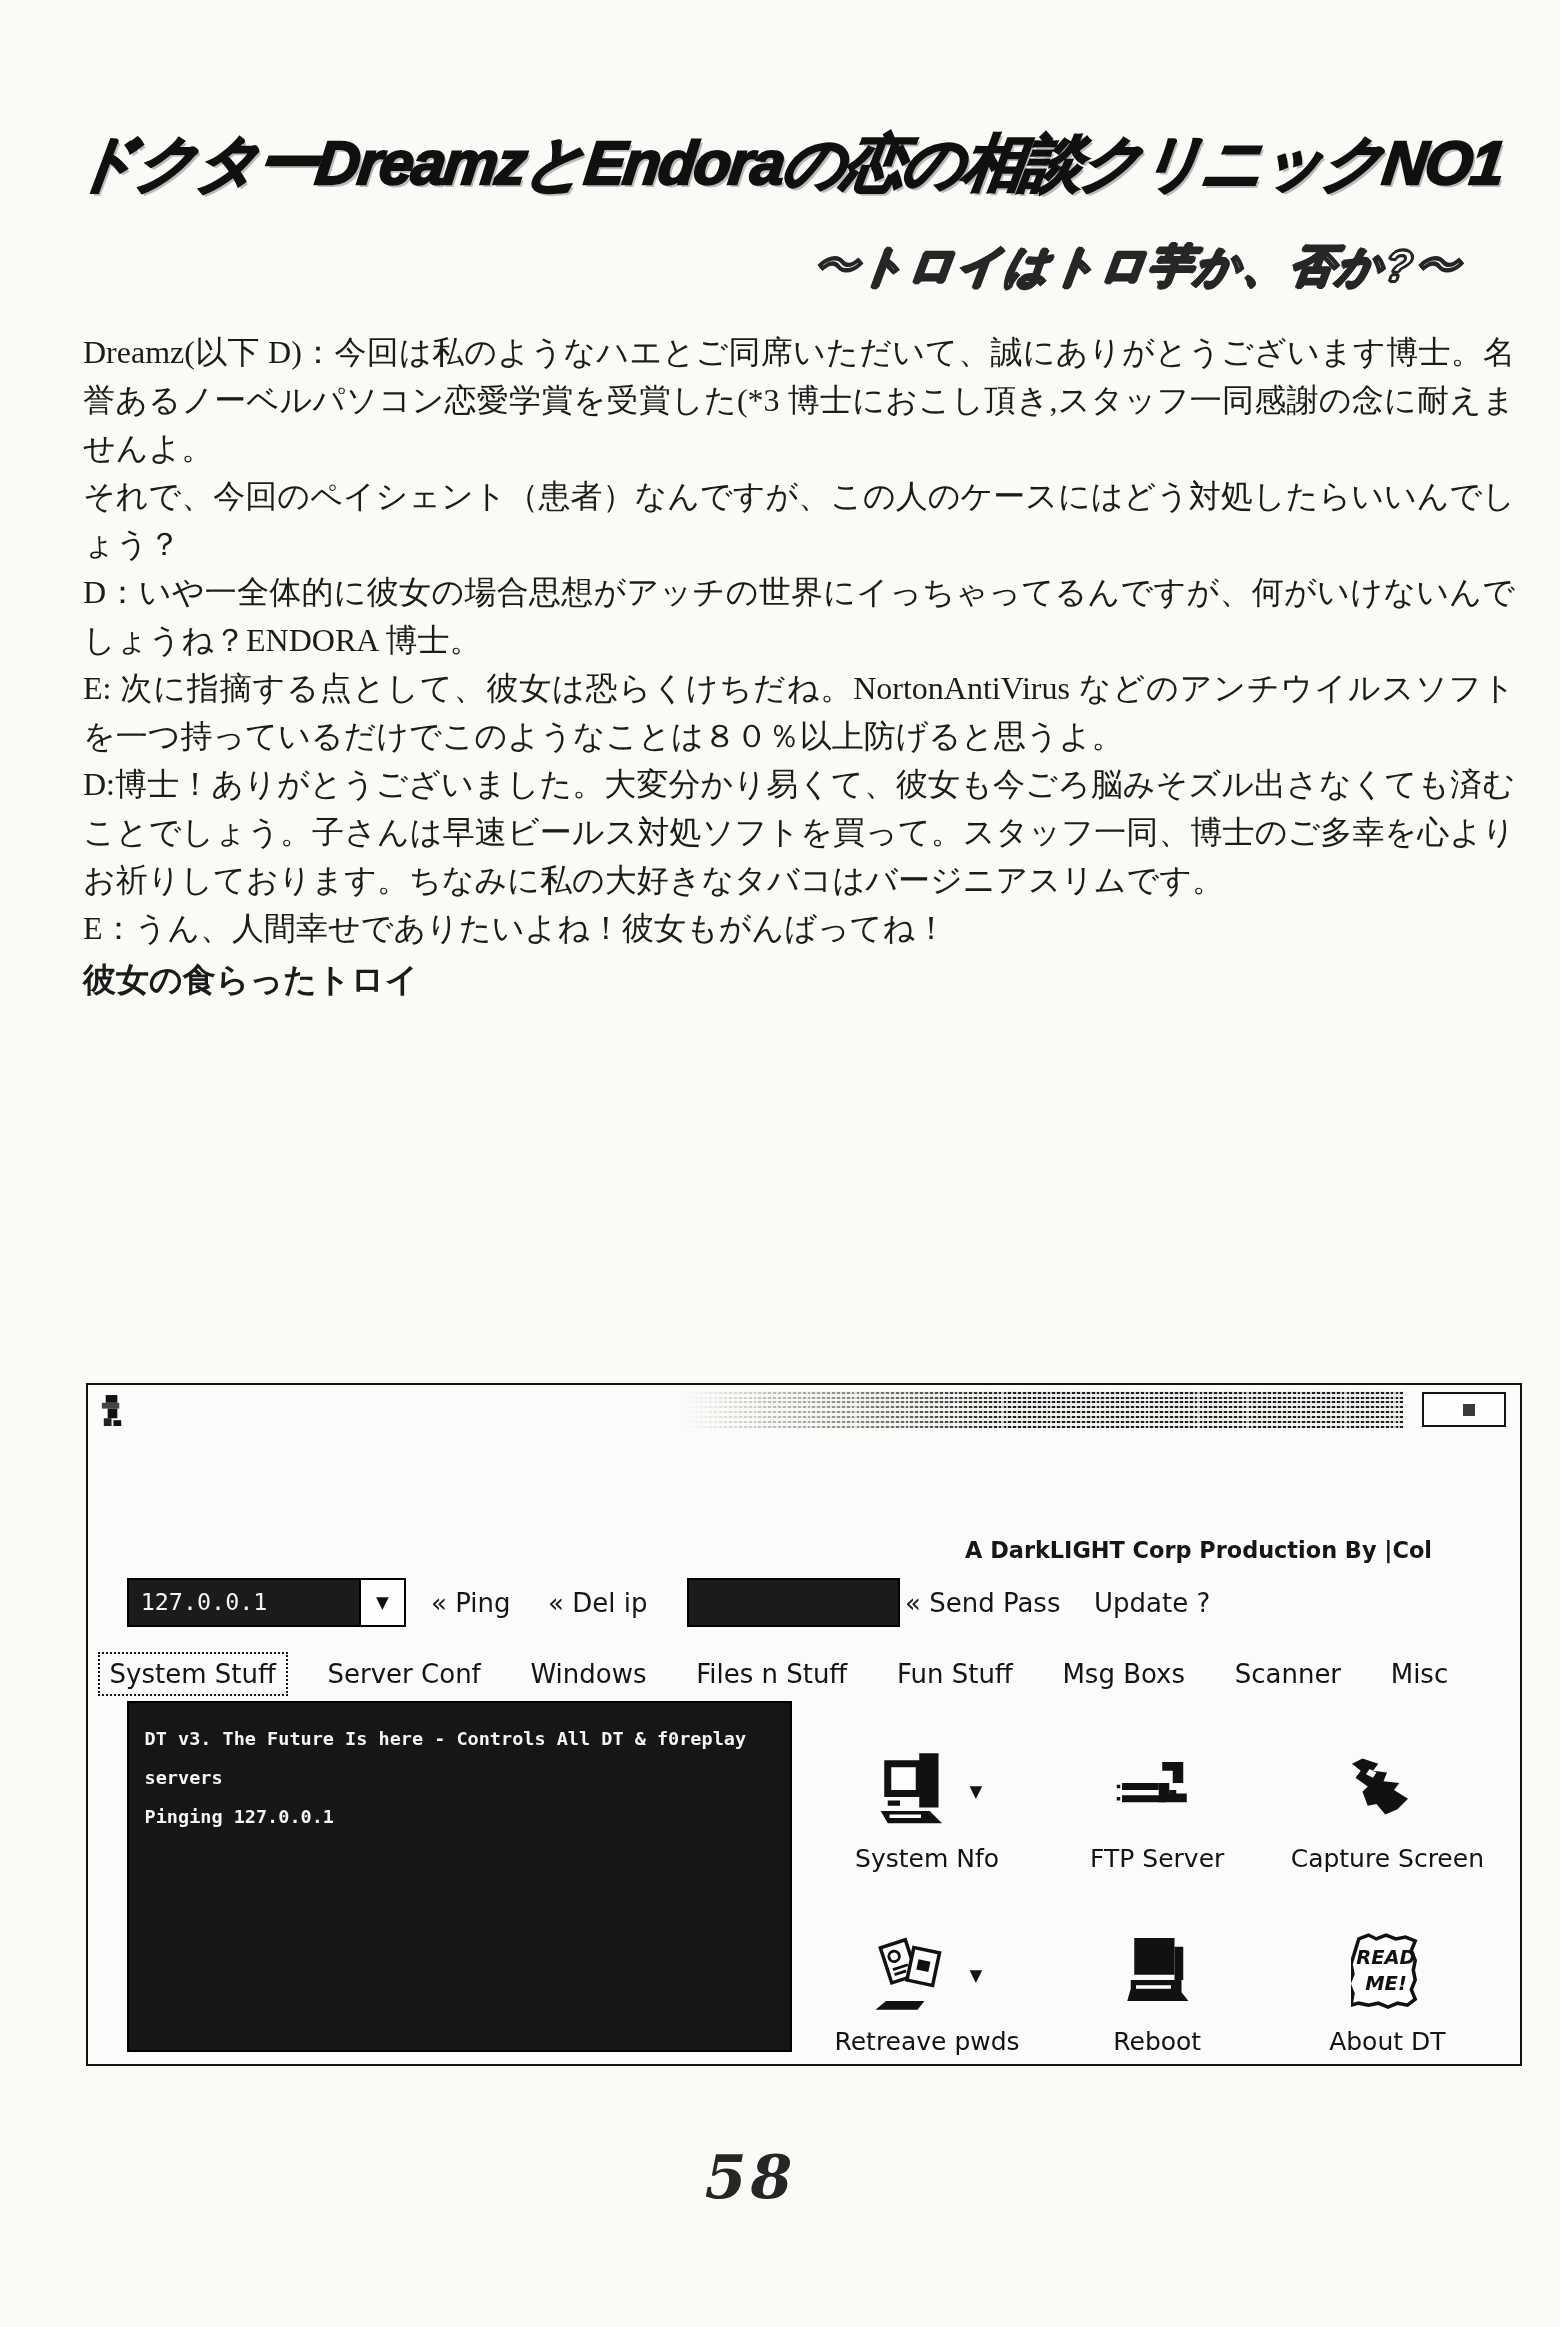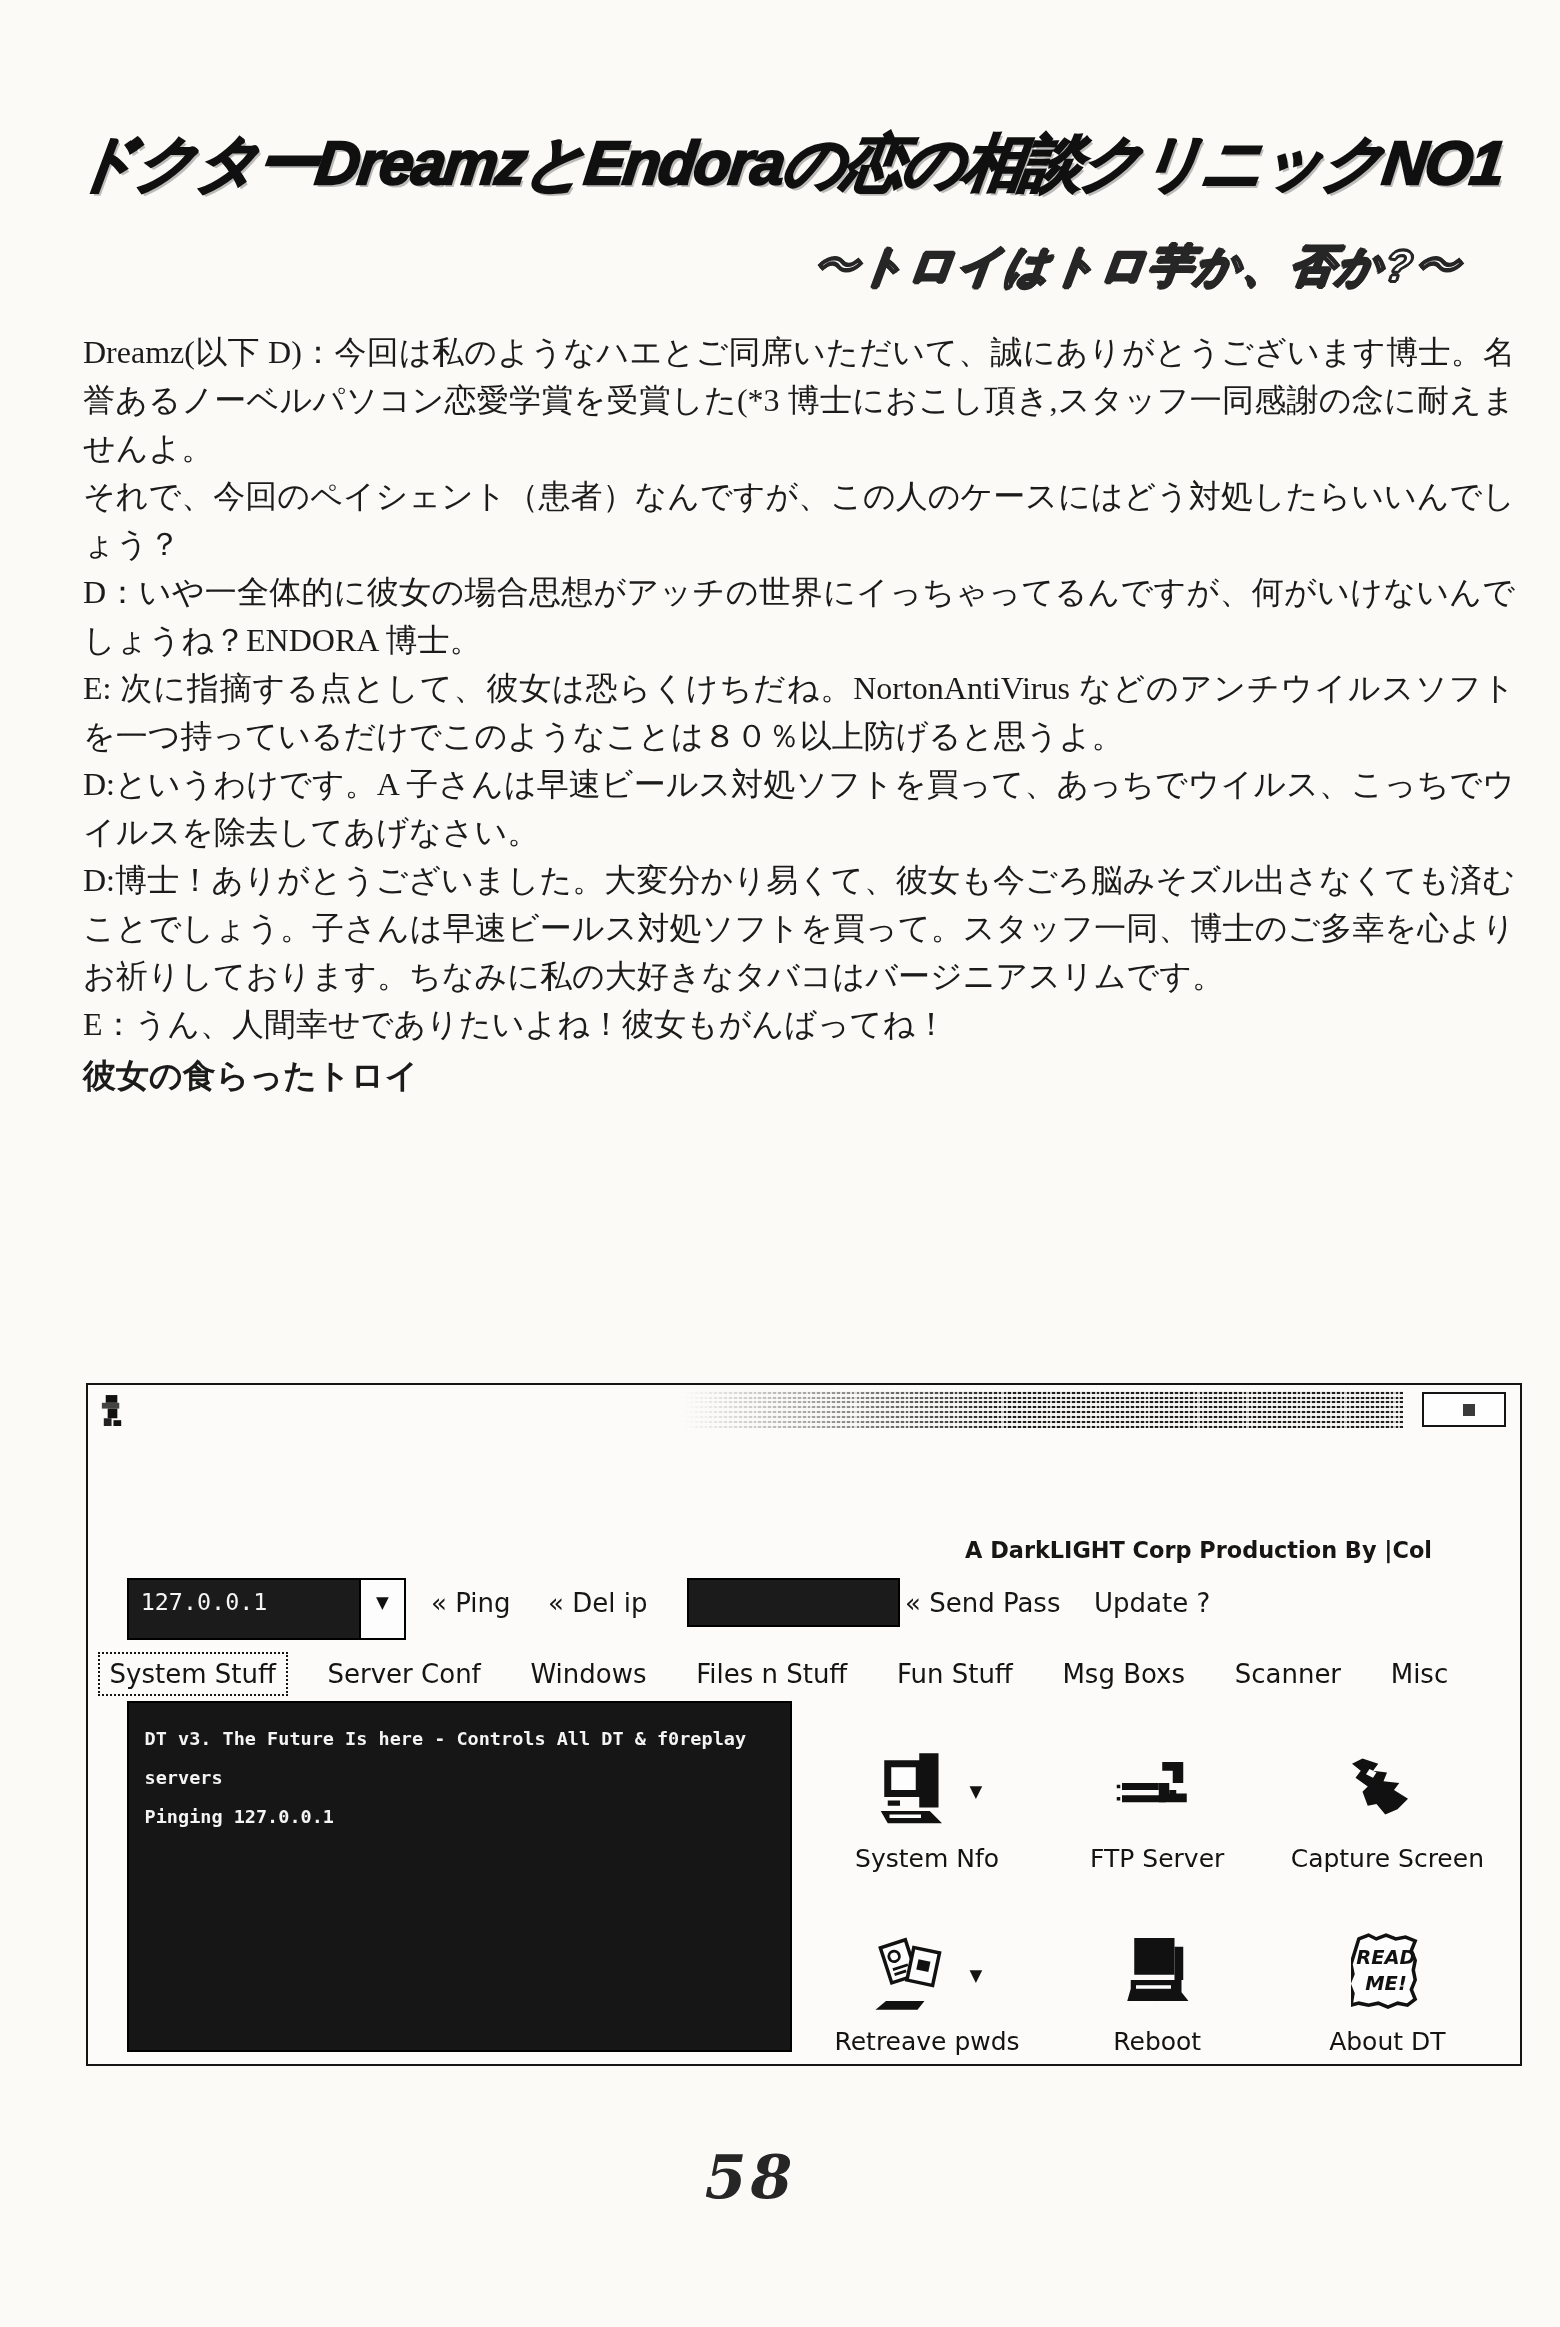--- a/index.html
+++ b/index.html
@@ -38,21 +38,21 @@
   .minimize-btn{position:absolute;right:13.7px;top:6.8px;width:84px;height:35px;
     background:#fefefe;border:2px solid #141414;box-sizing:border-box;}
   .minimize-glyph{position:absolute;right:29px;top:9.8px;width:12.7px;height:12.7px;background:#3a3a3a;}
 
   .app-title{position:absolute;left:0;right:9.8px;top:39px;text-align:center;white-space:nowrap;
     font-family:"DejaVu Serif",serif;font-style:italic;font-size:94px;letter-spacing:1px;color:#1c1c1c;}
   .byline{position:absolute;right:88px;top:152px;font-weight:bold;font-size:22.4px;color:#161616;}
 
   .toolbar{position:absolute;left:39px;top:193px;right:29px;height:53px;font-size:26px;}
   .toolbar .lbl{position:absolute;top:9.8px;white-space:nowrap;color:#161616;}
-  .ip-combo{position:absolute;left:0;top:0;width:279px;height:62px;background:#1b1b1b;
+  .ip-combo{position:absolute;left:0;top:0;width:279px;height:49px;background:#1b1b1b;
     border:2px solid #000;box-sizing:border-box;}
   .ip-value{color:#f5f5f5;font-family:"DejaVu Sans Mono",monospace;font-size:23.4px;
     line-height:45px;padding-left:11.7px;}
   .combo-btn{position:absolute;right:0;top:0;bottom:0;width:43px;background:#fdfdfd;
     border-left:2px solid #000;text-align:center;line-height:45px;font-size:16.6px;color:#111;}
   .lbl-ping{left:304px;} .lbl-delip{left:421px;}
   .pass-input{position:absolute;left:560px;top:0;width:213px;height:49px;background:#1b1b1b;
     border:2px solid #000;box-sizing:border-box;}
   .lbl-sendpass{left:778px;} .lbl-update{left:967px;}
 
@@ -91,21 +91,20 @@
 
         <p class="para">Dreamz(以下 D)：今回は私のようなハエとご同席いただいて、誠にありがとうございます博士。名誉あるノーベルパソコン恋愛学賞を受賞した(*3 博士におこし頂き,スタッフ一同感謝の念に耐えませんよ。</p>
 
         <p class="para">それで、今回のペイシェント（患者）なんですが、この人のケースにはどう対処したらいいんでしょう？</p>
 
 
         <p class="para">D：いや一全体的に彼女の場合思想がアッチの世界にイっちゃってるんですが、何がいけないんでしょうね？ENDORA 博士。</p>
 
         <p class="para">E: 次に指摘する点として、彼女は恐らくけちだね。NortonAntiVirus などのアンチウイルスソフトを一つ持っているだけでこのようなことは８０％以上防げると思うよ。</p>
 
-        <p class="para">D:というわけです。A 子さんは早速ビールス対処ソフトを買って、あっちでウイルス、こっちでウイルスを除去してあげなさい。</p>
 
         <p class="para">D:博士！ありがとうございました。大変分かり易くて、彼女も今ごろ脳みそズル出さなくても済むことでしょう。子さんは早速ビールス対処ソフトを買って。スタッフ一同、博士のご多幸を心よりお祈りしております。ちなみに私の大好きなタバコはバージニアスリムです。</p>
 
         <p class="para">E：うん、人間幸せでありたいよね！彼女もがんばってね！</p>
       </div>
     <p class="caption">彼女の食らったトロイ</p>
   </div>
 
   <div class="window">
 

